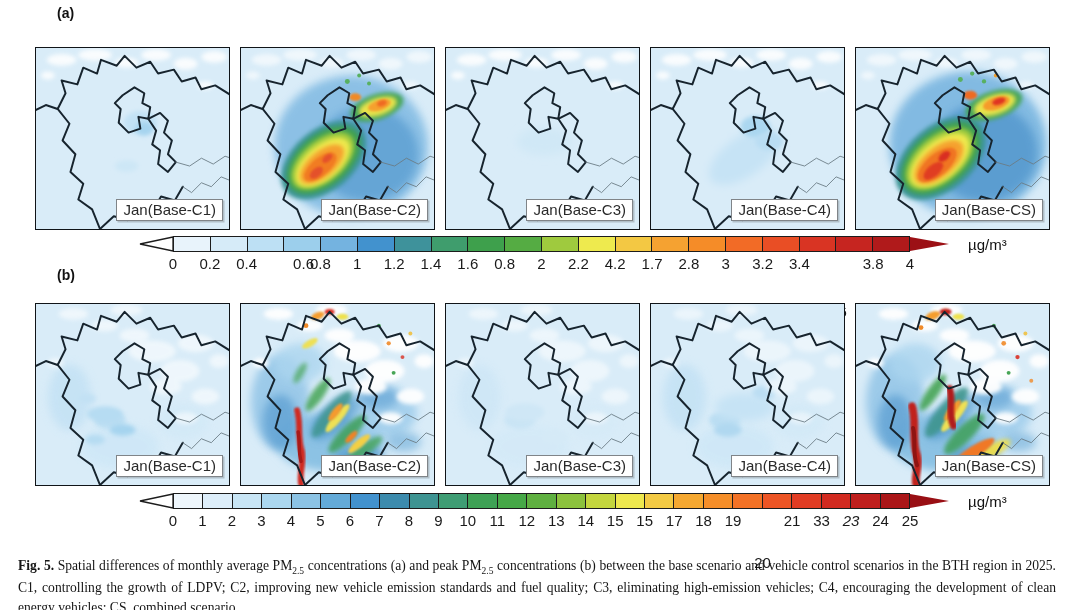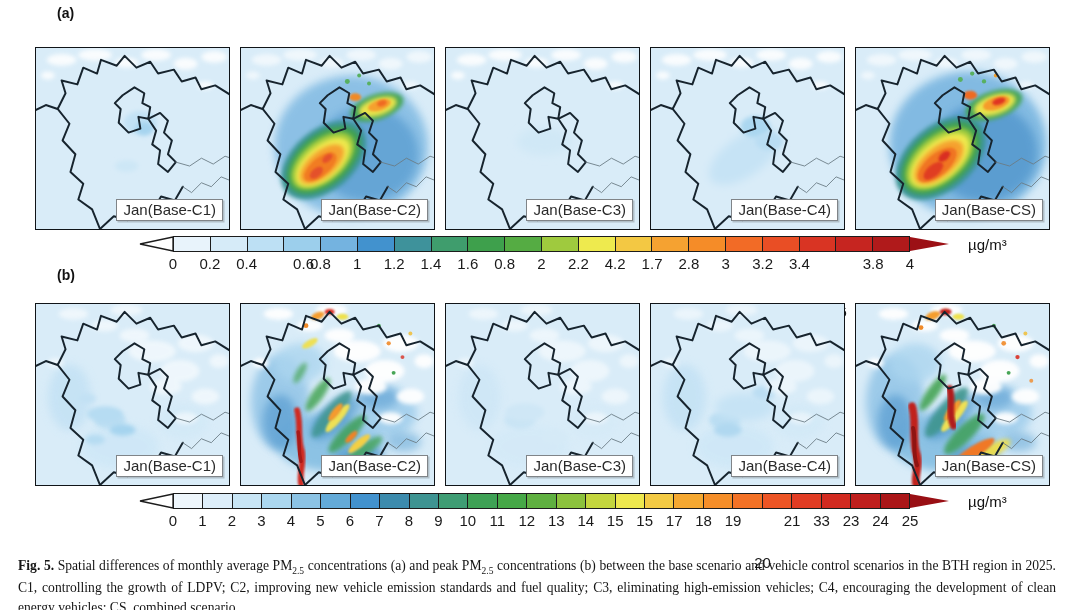--- a/index.html
+++ b/index.html
@@ -453,21 +453,21 @@
       <span style="left: 52%;">13</span>
       <span style="left: 56%;">14</span>
       <span style="left: 60%;">15</span>
       <span style="left: 64%;">15</span>
       <span style="left: 68%;">17</span>
       <span style="left: 72%;">18</span>
       <span style="left: 76%;">19</span>
       <span style="left: 80%; margin-top: 42px;">20</span>
       <span style="left: 84%;">21</span>
       <span style="left: 88%;">33</span>
-      <span style="left: 92%;">23</span>
+      <span style="left: 92%; font-style: italic;">23</span>
       <span style="left: 96%;">24</span>
       <span style="left: 100%;">25</span>
     </div>
 
   <p class="caption" id="caption"><b>Fig. 5.</b><span> Spatial differences of monthly average PM</span><sub>2.5</sub><span> concentrations (a) and peak PM</span><sub>2.5</sub><span> concentrations (b) between the base scenario and vehicle control scenarios in the BTH region in 2025. C1, controlling the growth of LDPV; C2, improving new vehicle emission standards and fuel quality; C3, eliminating high-emission vehicles; C4, encouraging the development of clean energy vehicles; CS, combined scenario.</span></p>
 
 
 </div>
 
 </body></html>

